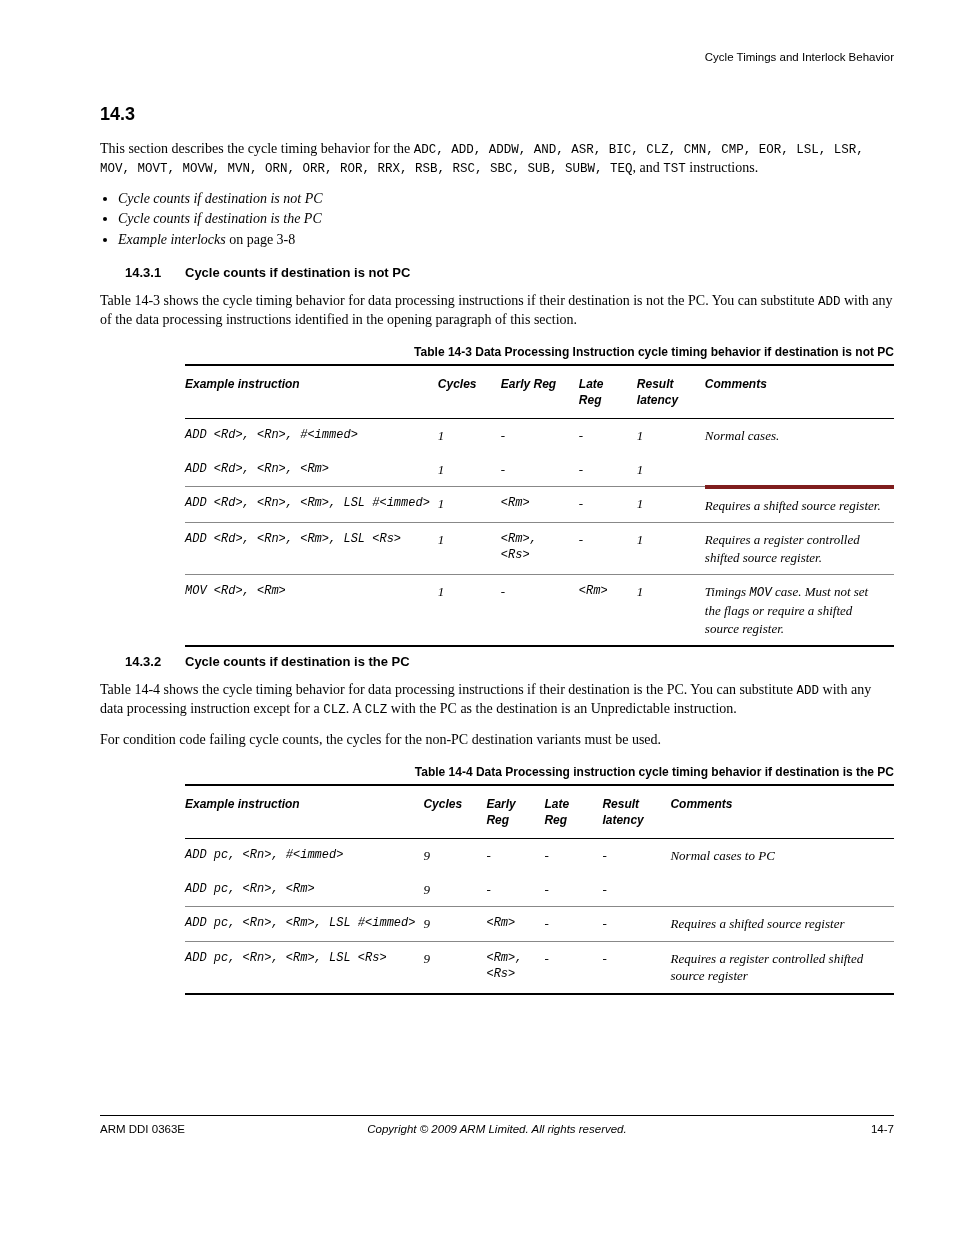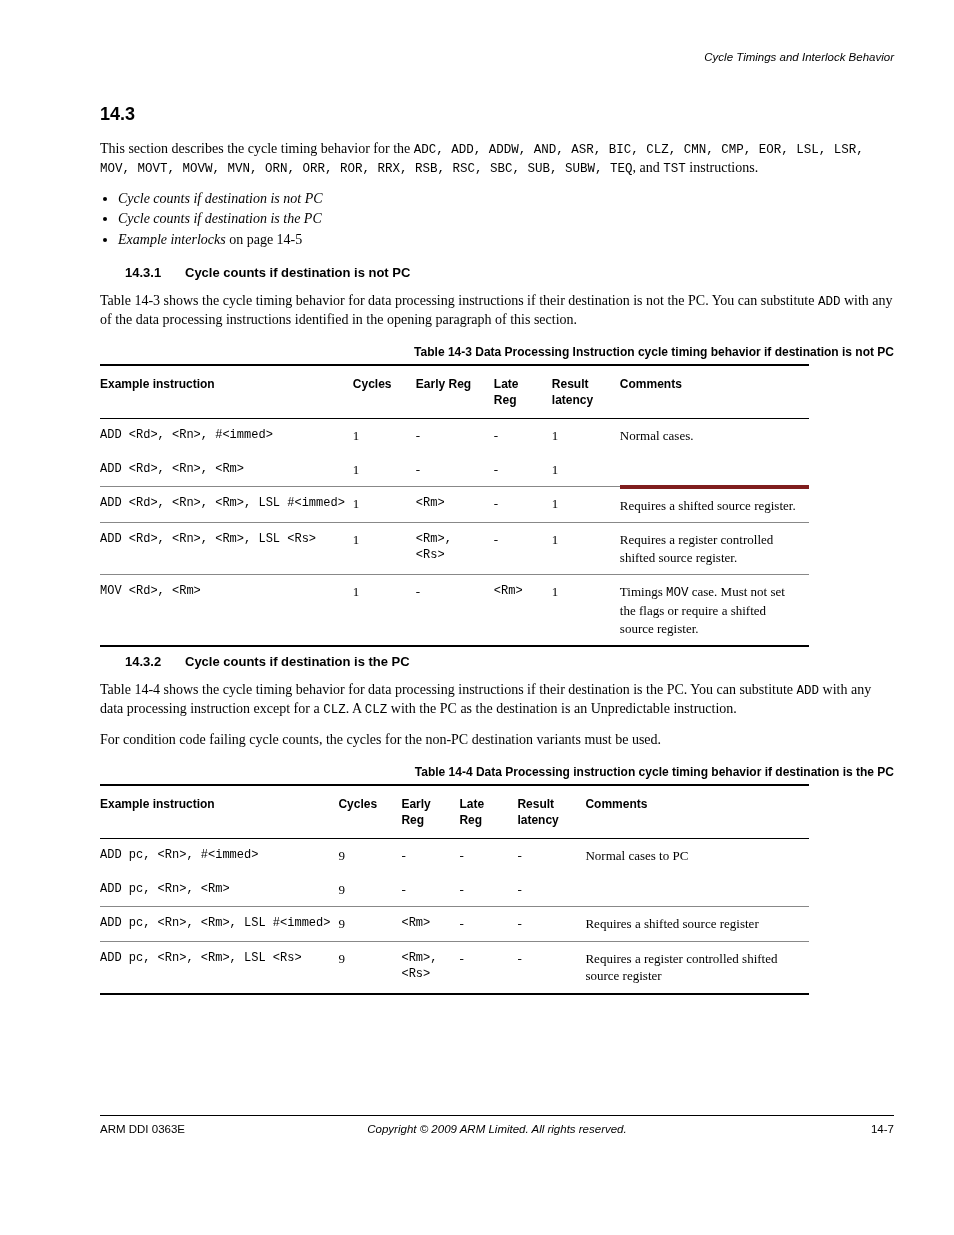--- a/index.html
+++ b/index.html
@@ -7,21 +7,20 @@
     font-size: 14px;
     color: #000;
     margin: 0;
     padding: 50px 60px 40px 100px;
     width: 954px;
     box-sizing: border-box;
     line-height: 1.35;
   }
   .running-header {
     font-family: Arial, Helvetica, sans-serif;
-    font-style: italic;
     font-size: 11.5px;
     text-align: right;
     margin-bottom: 36px;
   }
   .section-row {
     display: flex;
     align-items: baseline;
     margin-bottom: 14px;
   }
   .section-num {
@@ -73,21 +72,23 @@
     font-family: Arial, Helvetica, sans-serif;
     font-weight: bold;
     font-size: 12px;
     text-align: right;
     margin: 14px 0 4px 0;
   }
   table.data {
     border-collapse: collapse;
     width: 100%;
     font-size: 13px;
+    margin-left: 85px;
     width: calc(100% - 85px);
+    font-style: italic;
   }
   table.data th {
     font-family: Arial, Helvetica, sans-serif;
     font-weight: bold;
     font-size: 12px;
     text-align: left;
     padding: 10px 8px 10px 0;
     border-top: 2px solid #000;
     border-bottom: 1px solid #000;
     vertical-align: top;
@@ -130,21 +131,21 @@
   <div class="section-num">14.3</div>
 </div>
 
 <div class="body-block">
   <div class="para">
     <span>This section describes the cycle timing behavior for the </span><span class="mono">ADC, ADD, ADDW, AND, ASR, BIC, CLZ, CMN, CMP, EOR, LSL, LSR, MOV, MOVT, MOVW, MVN, ORN, ORR, ROR, RRX, RSB, RSC, SBC, SUB, SUBW, TEQ</span><span>, and </span><span class="mono">TST</span><span> instructions.</span>
   </div>
   <ul class="bullets">
     <li><span>Cycle counts if destination is not PC</span></li>
     <li><span>Cycle counts if destination is the PC</span></li>
-    <li><span>Example interlocks</span><span class="up"> on page 14-5</span></li>
+    <li><span>Example interlocks</span><span class="up"> on page 3-8</span></li>
   </ul>
 </div>
 
 <div class="subsection-row">
   <div class="subsection-num">14.3.1</div>
   <div class="subsection-title">Cycle counts if destination is not PC</div>
 </div>
 
 <div class="body-block">
   <div class="para">

